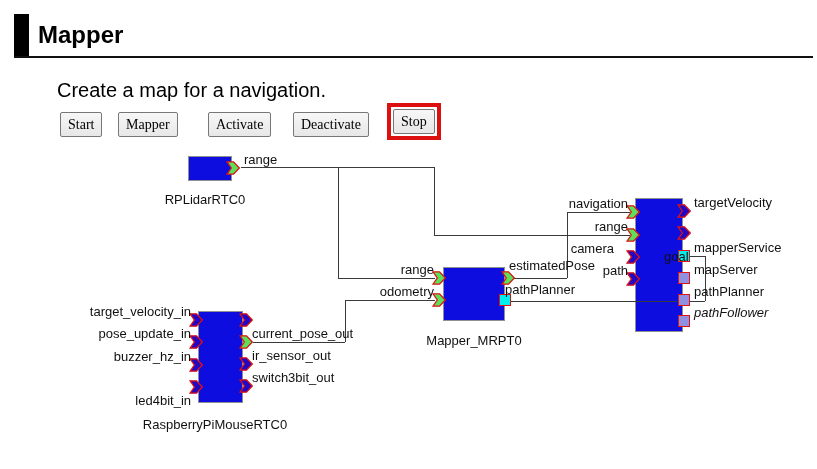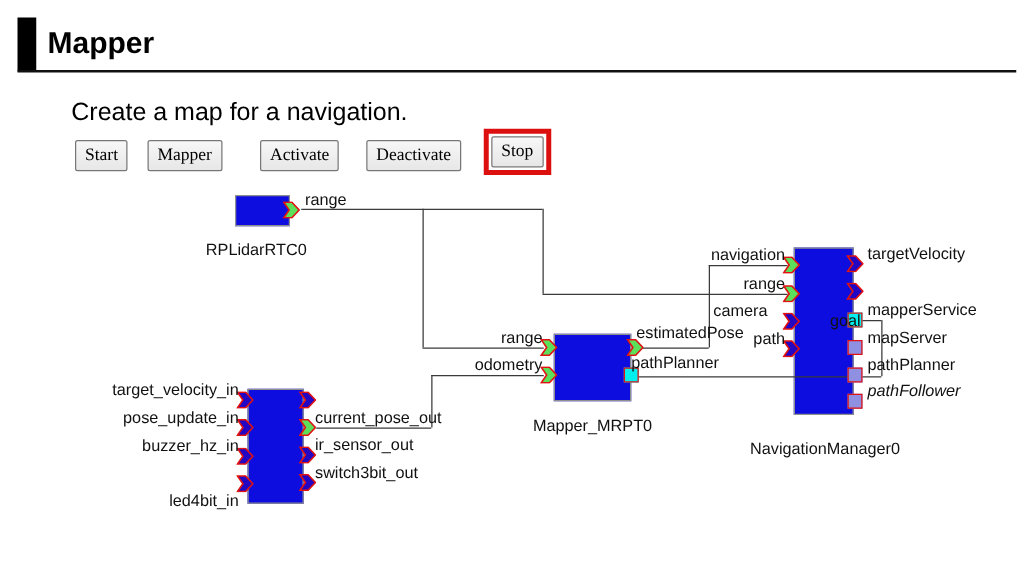--- a/index.html
+++ b/index.html
@@ -72,21 +72,20 @@
         <polygon points="1,0.8 7.5,0.8 13.3,7 7.5,13.2 1,13.2 5.3,7" fill="#5ce05c" stroke="#e01212" stroke-width="1.3"></polygon>
       </svg></div>
     <div class="port-label" style="right: 383px; top: 284px;">odometry</div>
     <div class="port" style="left: 501px; top: 271px;"><svg width="14" height="14" viewBox="0 0 14 14">
         <polygon points="1,0.8 7.5,0.8 13.3,7 7.5,13.2 1,13.2 5.3,7" fill="#5ce05c" stroke="#e01212" stroke-width="1.3"></polygon>
       </svg></div>
     <div class="port-label" style="left: 509px; top: 258px;">estimatedPose</div>
     <div class="svc-port" style="left: 498.5px; top: 293.5px; background: rgb(0, 240, 240);"></div>
     <div class="port-label" style="left: 505px; top: 282px;">pathPlanner</div>
     <div class="comp-body" style="left: 635px; top: 198px; width: 48px; height: 134px;"></div>
-    <div class="comp-label" style="left: 660px; top: 351px;">NavigationManager0</div>
     <div class="port" style="left: 626px; top: 205px;"><svg width="14" height="14" viewBox="0 0 14 14">
         <polygon points="1,0.8 7.5,0.8 13.3,7 7.5,13.2 1,13.2 5.3,7" fill="#5ce05c" stroke="#e01212" stroke-width="1.3"></polygon>
       </svg></div>
     <div class="port-label" style="right: 189px; top: 196px;">navigation</div>
     <div class="port" style="left: 626px; top: 228px;"><svg width="14" height="14" viewBox="0 0 14 14">
         <polygon points="1,0.8 7.5,0.8 13.3,7 7.5,13.2 1,13.2 5.3,7" fill="#5ce05c" stroke="#e01212" stroke-width="1.3"></polygon>
       </svg></div>
     <div class="port-label" style="right: 189px; top: 219px;">range</div>
     <div class="port" style="left: 626px; top: 250px;"><svg width="14" height="14" viewBox="0 0 14 14">
         <polygon points="1,0.8 7.5,0.8 13.3,7 7.5,13.2 1,13.2 5.3,7" fill="#2206c4" stroke="#e01212" stroke-width="1.3"></polygon>
@@ -106,20 +105,21 @@
     <div class="port-label" style="left: 664px; top: 217px; margin-top: 32px;">goal</div>
     <div class="svc-port" style="left: 677.5px; top: 249.5px; background: rgb(0, 240, 240);"></div>
     <div class="port-label" style="left: 694px; top: 240px;">mapperService</div>
     <div class="svc-port" style="left: 677.5px; top: 271.5px; background: rgb(144, 144, 226);"></div>
     <div class="port-label" style="left: 694px; top: 262px;">mapServer</div>
     <div class="svc-port" style="left: 677.5px; top: 293.5px; background: rgb(144, 144, 226);"></div>
     <div class="port-label" style="left: 694px; top: 284px;">pathPlanner</div>
     <div class="svc-port" style="left: 677.5px; top: 314.5px; background: rgb(144, 144, 226);"></div>
     <div class="port-label" style="left: 694px; top: 305px; font-style: italic;">pathFollower</div>
     <div class="comp-body" style="left: 198px; top: 311px; width: 45px; height: 92px;"></div>
+    <div class="comp-label" style="left: 215px; top: 417px;">RaspberryPiMouseRTC0</div>
     <div class="port" style="left: 189px; top: 313px;"><svg width="14" height="14" viewBox="0 0 14 14">
         <polygon points="1,0.8 7.5,0.8 13.3,7 7.5,13.2 1,13.2 5.3,7" fill="#2206c4" stroke="#e01212" stroke-width="1.3"></polygon>
       </svg></div>
     <div class="port-label" style="right: 626px; top: 304px;">target_velocity_in</div>
     <div class="port" style="left: 189px; top: 335px;"><svg width="14" height="14" viewBox="0 0 14 14">
         <polygon points="1,0.8 7.5,0.8 13.3,7 7.5,13.2 1,13.2 5.3,7" fill="#2206c4" stroke="#e01212" stroke-width="1.3"></polygon>
       </svg></div>
     <div class="port-label" style="right: 626px; top: 326px;">pose_update_in</div>
     <div class="port" style="left: 189px; top: 358px;"><svg width="14" height="14" viewBox="0 0 14 14">
         <polygon points="1,0.8 7.5,0.8 13.3,7 7.5,13.2 1,13.2 5.3,7" fill="#2206c4" stroke="#e01212" stroke-width="1.3"></polygon>

